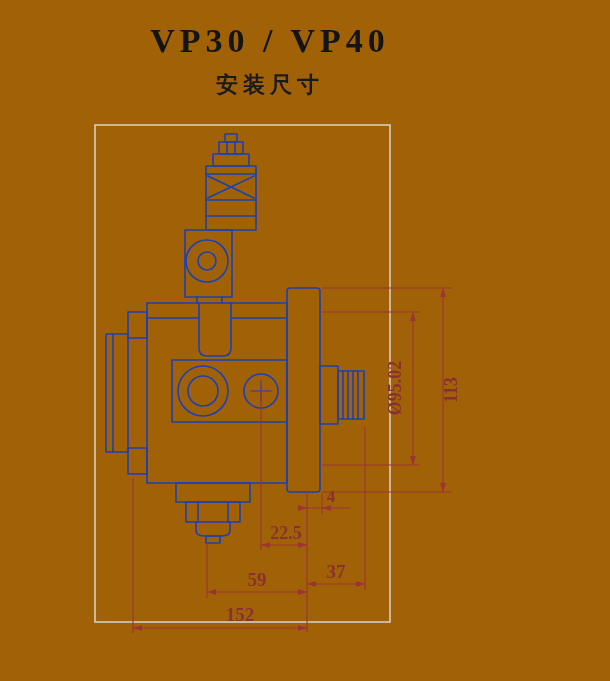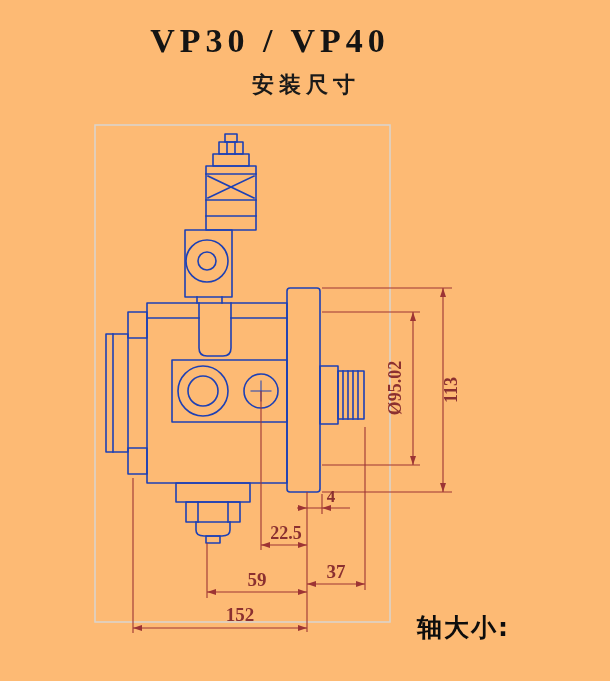--- a/index.html
+++ b/index.html
@@ -1,32 +1,31 @@
 <!DOCTYPE html>
 <html><head>
 <meta charset="utf-8">
 <style>
   html,body { margin:0; padding:0; background:#e8e6e2; }
   .page {
     position:relative; width:610px; height:681px;
-    background:#fdba74; overflow:hidden;
+    background:#a16207; overflow:hidden;
     font-family:"Liberation Serif", serif;
   }
   .title {
     position:absolute; top:22px; left:0; width:540px;
     text-align:center; font-size:34px; font-weight:bold;
     letter-spacing:5px; color:#141414;
     font-family:"Liberation Serif", serif;
   }
   .subtitle {
     position:absolute; top:70px; left:0; width:540px;
     text-align:center; font-size:22px; font-weight:bold;
     letter-spacing:5px; color:#1a1a1a;
     font-family:"DejaVu Sans", sans-serif;
-    margin-left:36px;
   }
   .drawing-svg { position:absolute; left:0; top:0; }
   .shaft-label {
     position:absolute; left:417px; top:611px;
     font-size:25px; font-weight:bold; letter-spacing:2px; color:#0d0d0d;
     font-family:"DejaVu Sans", sans-serif;
   }
   .shaft-value {
     position:absolute; left:413px; top:646px;
     font-size:22px; font-weight:bold; letter-spacing:3px; color:#0d0d0d;
@@ -143,15 +142,14 @@
       <text x="401" y="388" text-anchor="middle" transform="rotate(-90 401 388)" font-size="18">Ø95.02</text>
       <text x="457" y="390" text-anchor="middle" transform="rotate(-90 457 390)" font-size="18">113</text>
       <text x="331" y="502" text-anchor="middle" font-size="17">4</text>
       <text x="286" y="539" text-anchor="middle" font-size="18">22.5</text>
       <text x="257" y="586" text-anchor="middle">59</text>
       <text x="336" y="578" text-anchor="middle">37</text>
       <text x="240" y="621" text-anchor="middle">152</text>
     </g>
   </svg>
 
-  <div class="shaft-label">轴大小:</div>
 
 </div>
 
 </body></html>

